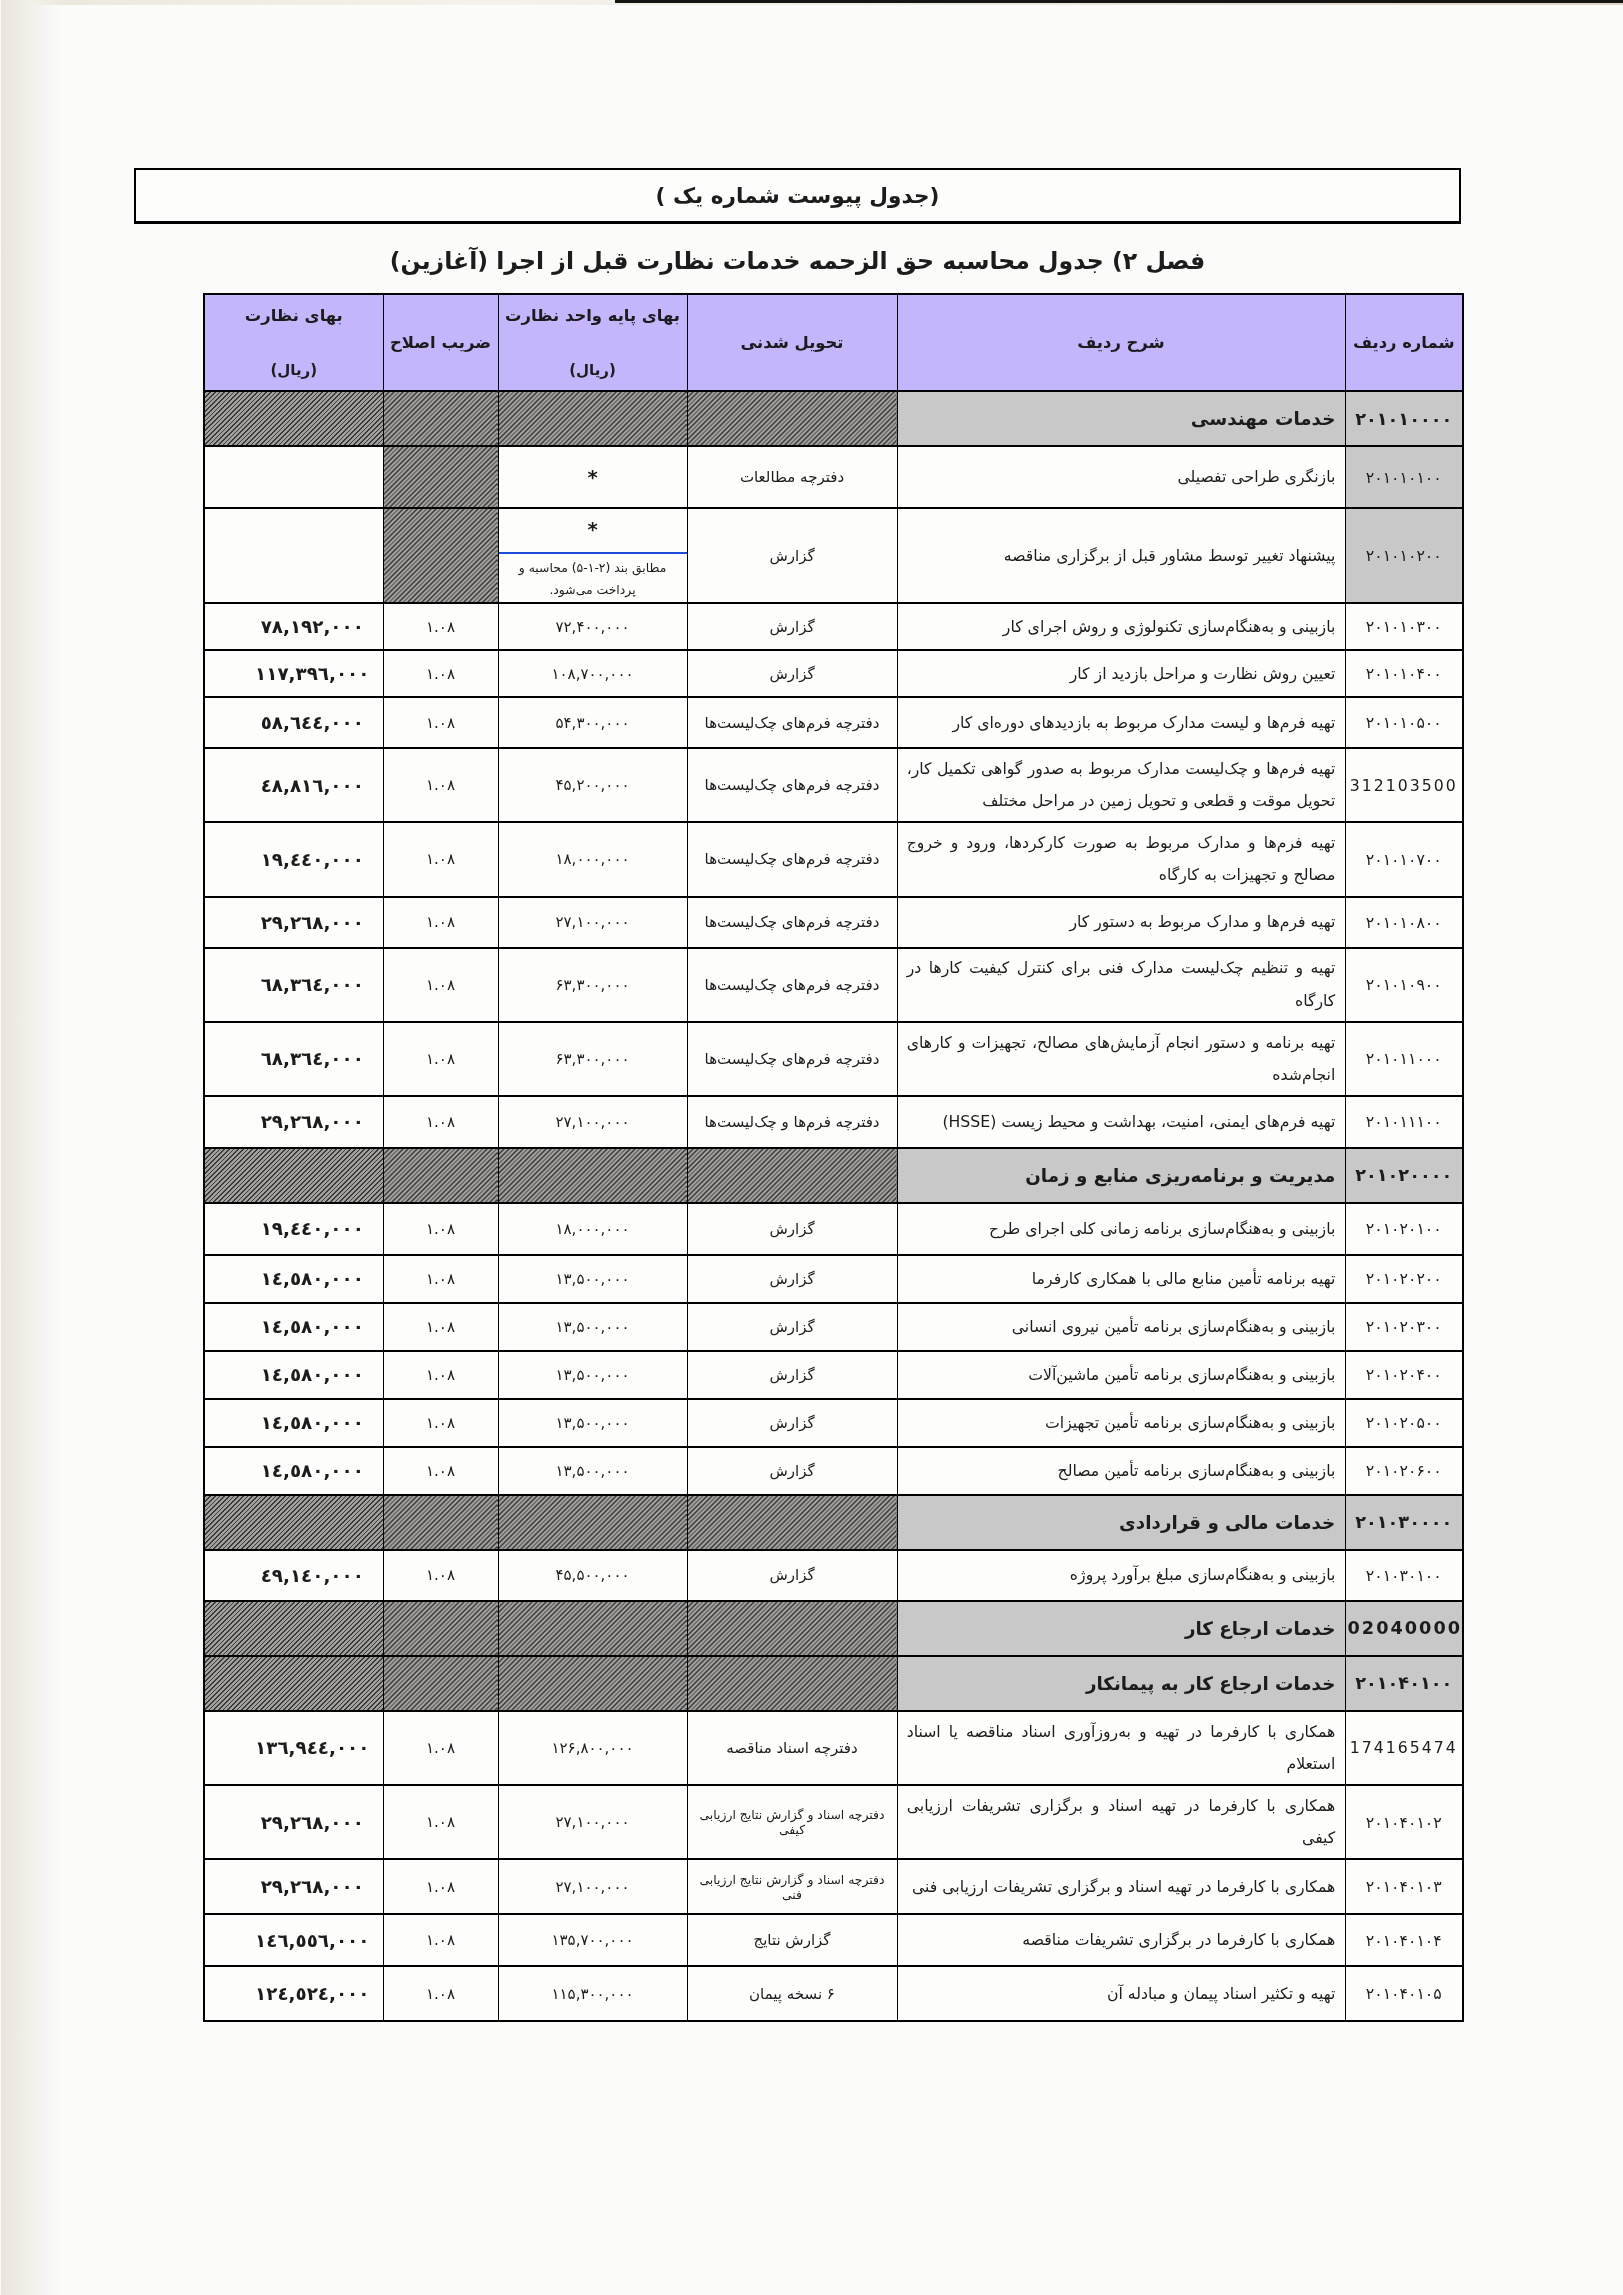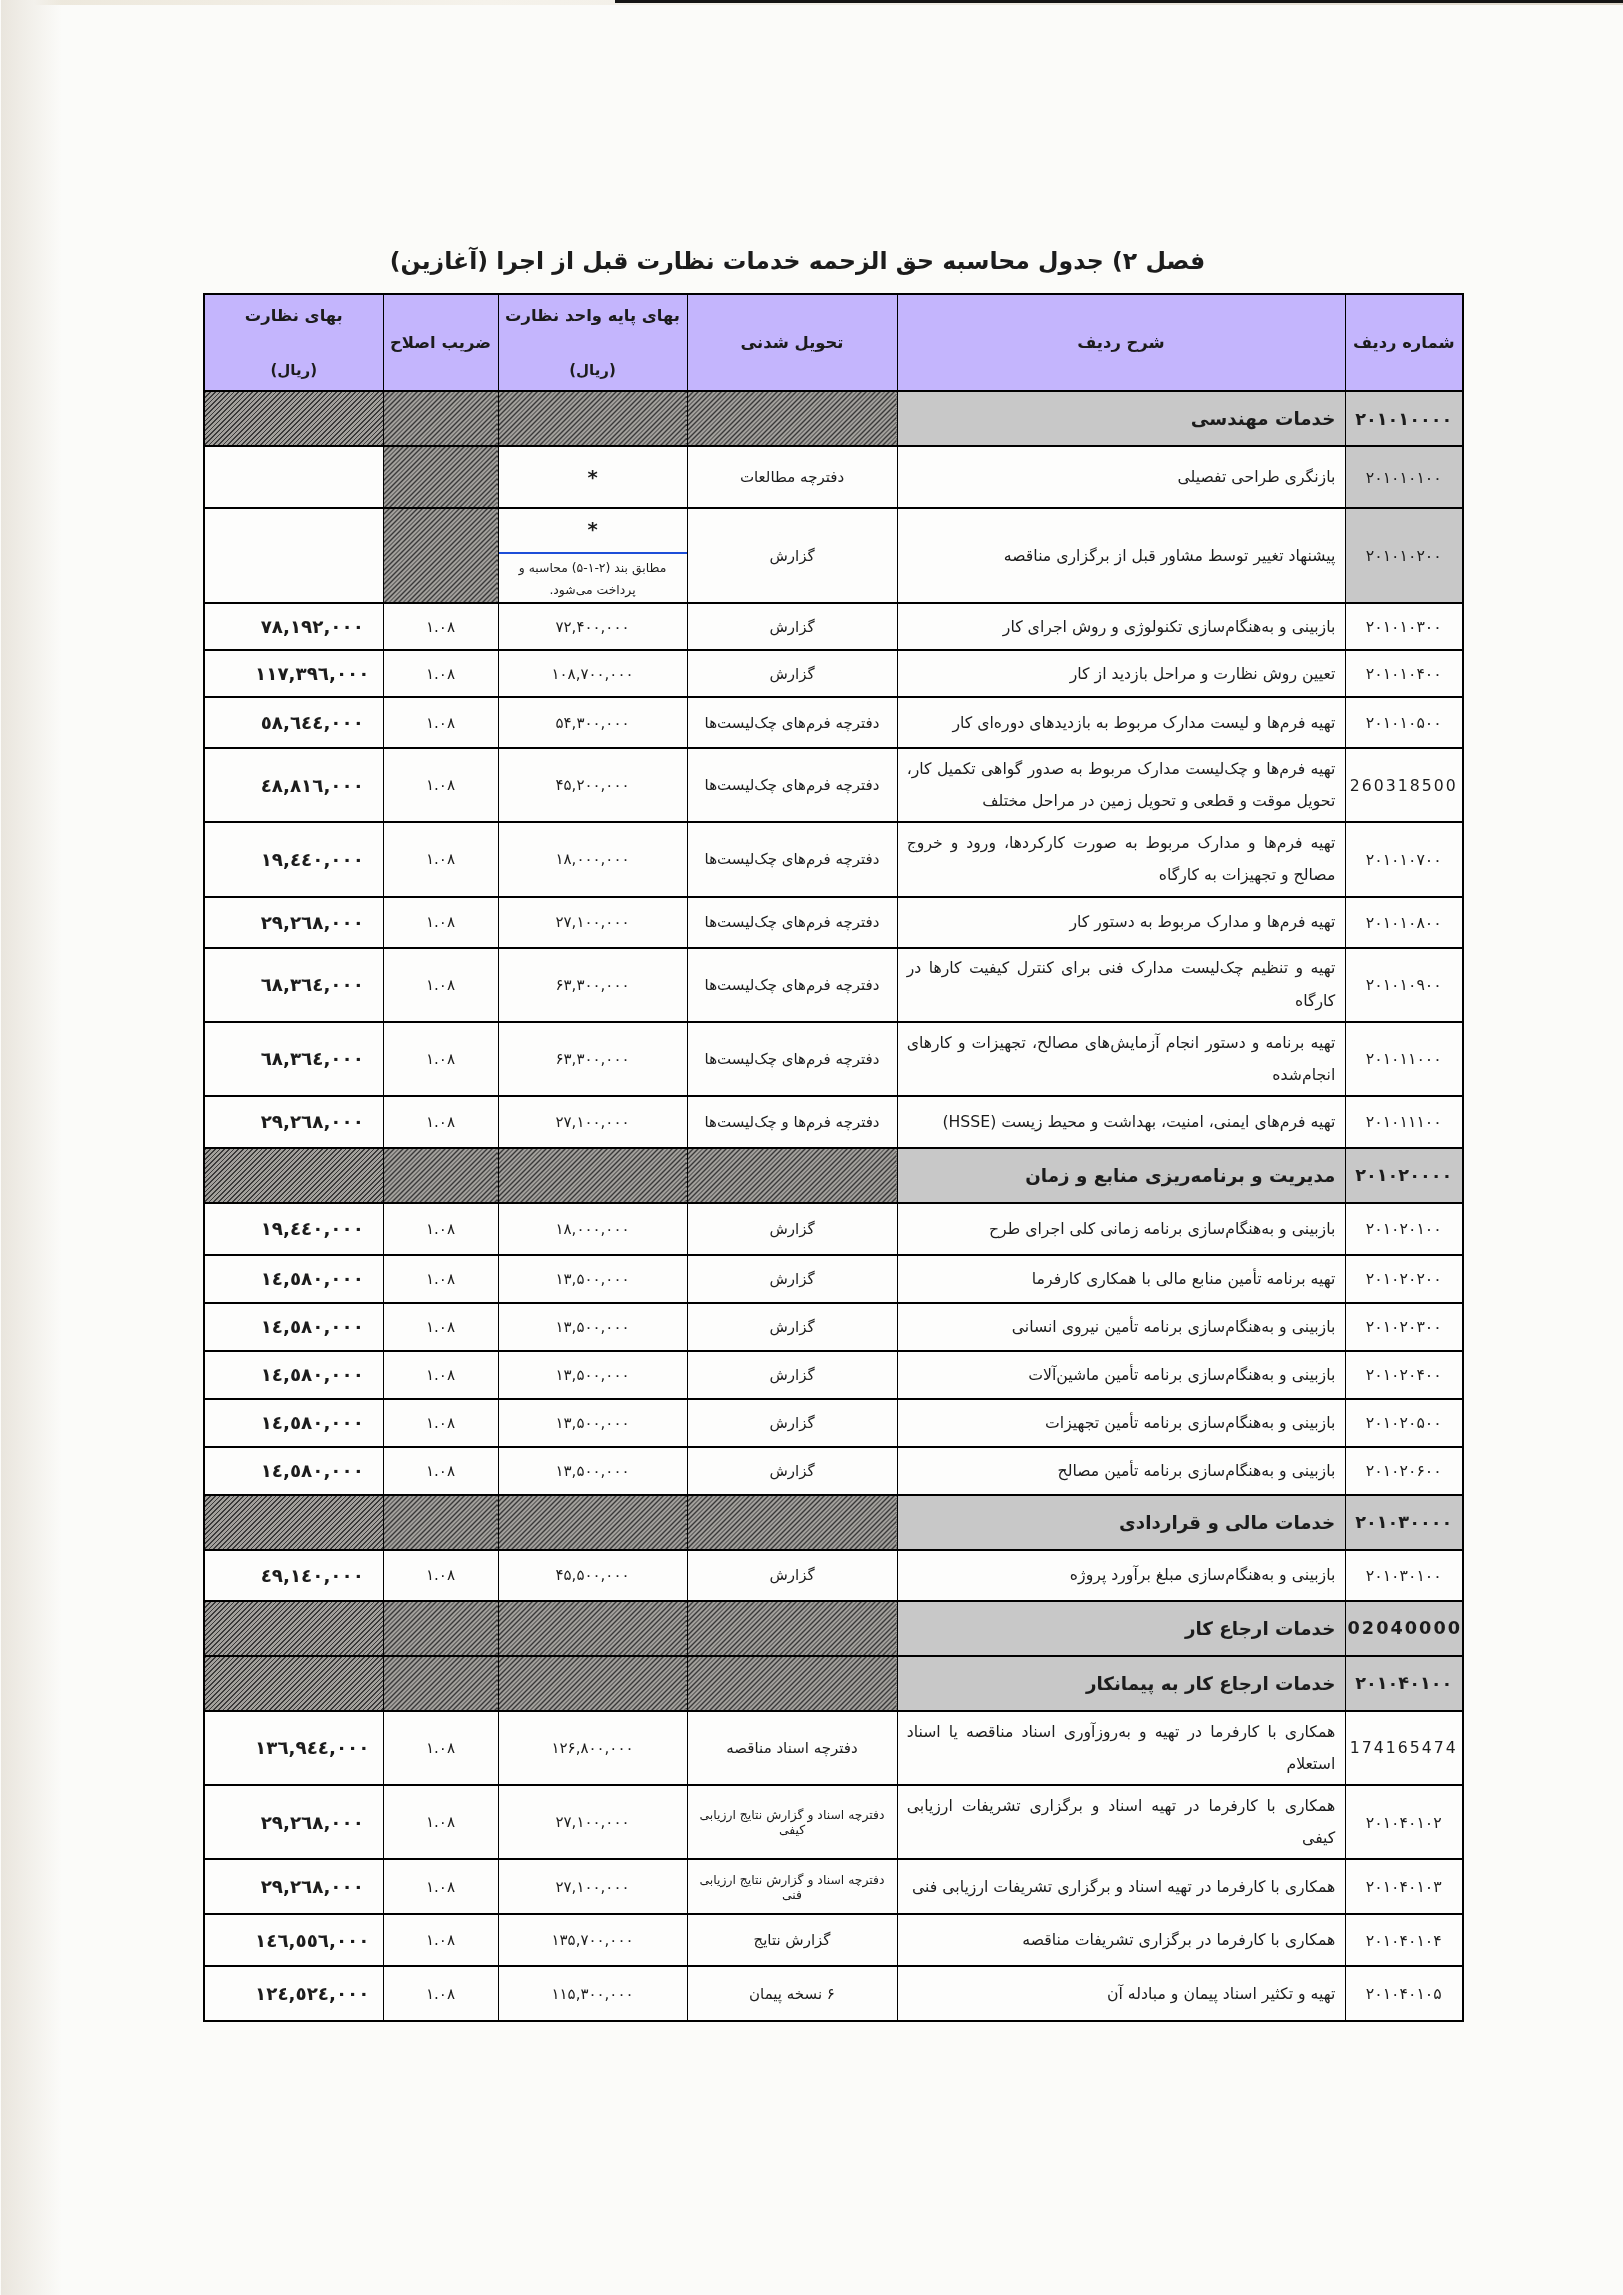--- a/index.html
+++ b/index.html
@@ -64,20 +64,23 @@
   }
 </style>
 </head>
 <body>
 
 <div class="page">
   <div class="scan-top-strip"></div>
   <div class="scan-top-line"></div>
   <div class="scan-left-band"></div>
 
+  <div class="title-box">
+    <span>(جدول پیوست شماره یک )</span>
+  </div>
 
   <div class="subtitle">فصل ۲) جدول محاسبه حق الزحمه خدمات نظارت قبل از اجرا (آغازین)</div>
 
   <table class="fee">
     <colgroup>
       <col style="width:118px">
         <col style="width:448px">
         <col style="width:210px">
       <col style="width:189px">
         <col style="width:115px">
@@ -165,21 +168,21 @@
         </tr>
         <tr style="height: 51px;">
           <td class="c-num">۲۰۱۰۱۰۵۰۰</td>
           <td class="c-desc">تهیه فرم‌ها و لیست مدارک مربوط به بازدیدهای دوره‌ای کار</td>
           <td class="c-del">دفترچه فرم‌های چک‌لیست‌ها</td>
           <td class="c-base">۵۴,۳۰۰,۰۰۰</td>
           <td class="c-coef">۱.۰۸</td>
           <td class="c-fee">٥٨,٦٤٤,٠٠٠</td>
         </tr>
         <tr style="height: 58px;">
-          <td class="c-num">260318500</td>
+          <td class="c-num">312103500</td>
           <td class="c-desc">تهیه فرم‌ها و چک‌لیست مدارک مربوط به صدور گواهی تکمیل کار، تحویل موقت و قطعی و تحویل زمین در مراحل مختلف</td>
           <td class="c-del">دفترچه فرم‌های چک‌لیست‌ها</td>
           <td class="c-base">۴۵,۲۰۰,۰۰۰</td>
           <td class="c-coef">۱.۰۸</td>
           <td class="c-fee">٤٨,٨١٦,٠٠٠</td>
         </tr>
         <tr style="height: 58px;">
           <td class="c-num">۲۰۱۰۱۰۷۰۰</td>
           <td class="c-desc">تهیه فرم‌ها و مدارک مربوط به صورت کارکردها، ورود و خروج مصالح و تجهیزات به کارگاه</td>
           <td class="c-del">دفترچه فرم‌های چک‌لیست‌ها</td>

